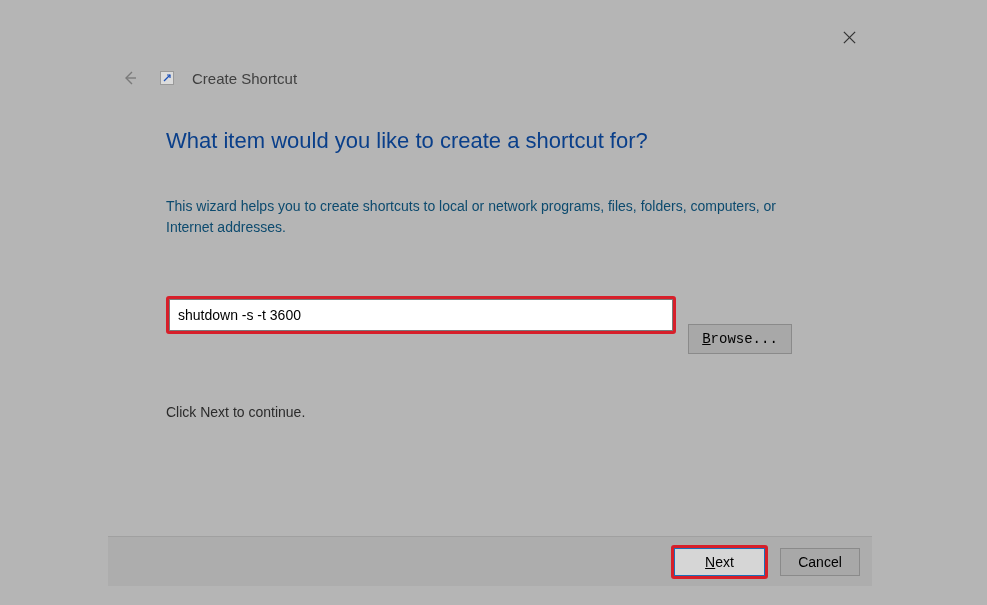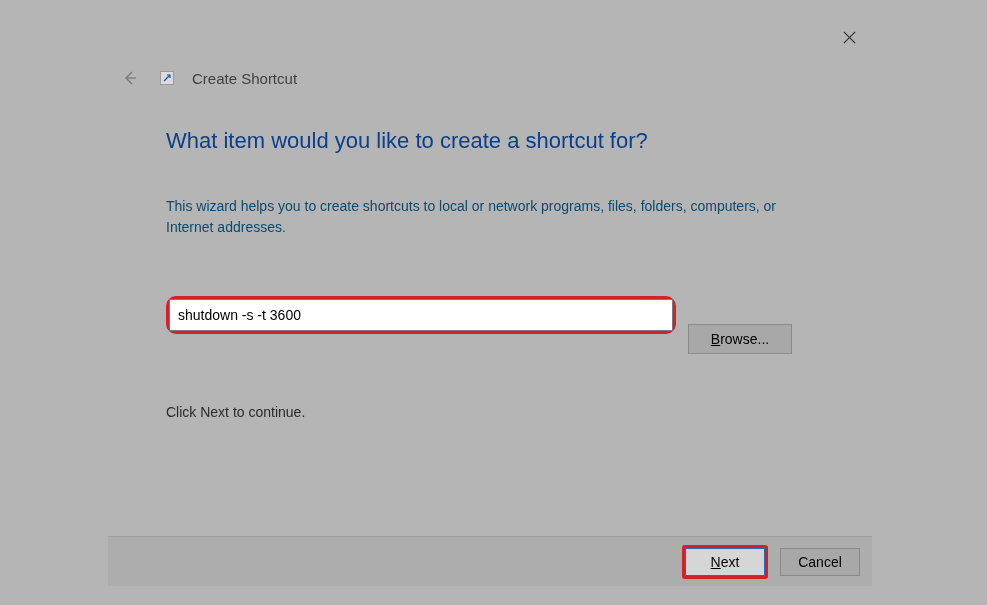--- a/index.html
+++ b/index.html
@@ -69,40 +69,40 @@
     margin-bottom: 4px;
     display: block;
   }
   .input-row {
     display: flex;
     align-items: center;
     gap: 12px;
   }
   .input-wrap {
     border: 3px solid #d71f2a;
-    border-radius: 10px;
+    border-radius: 3px;
     padding: 0;
     width: 510px;
   }
   .location-input {
     width: 100%;
     height: 32px;
     padding: 4px 8px;
     border: 1px solid #7a7a7a;
     background: #ffffff;
     font-family: inherit;
     font-size: 14px;
     outline: none;
   }
   .browse-btn {
     width: 104px;
     height: 30px;
     border: 1px solid #8a8a8a;
     background: #a8a8a8;
-    font-family: Liberation Sans, sans-serif;
+    font-family: Liberation Mono, monospace;
     font-size: 14px;
     cursor: pointer;
     text-align: center;
     margin-top: 48px;
   }
   .continue-text {
     margin-top: 50px;
     font-size: 14px;
   }
   .footer {
@@ -127,21 +127,21 @@
     font-family: inherit;
     font-size: 14px;
     cursor: pointer;
   }
   .next-wrap {
     border: 3px solid #d71f2a;
     border-radius: 3px;
     padding: 0;
   }
   .next-btn {
-    width: 80px;
+    width: 91px;
     height: 28px;
     border: 1px solid #1a6fb8;
     background: #d6d6d6;
     font-family: inherit;
     font-size: 14px;
     cursor: pointer;
   }
 </style>
 </head>
 <body>

